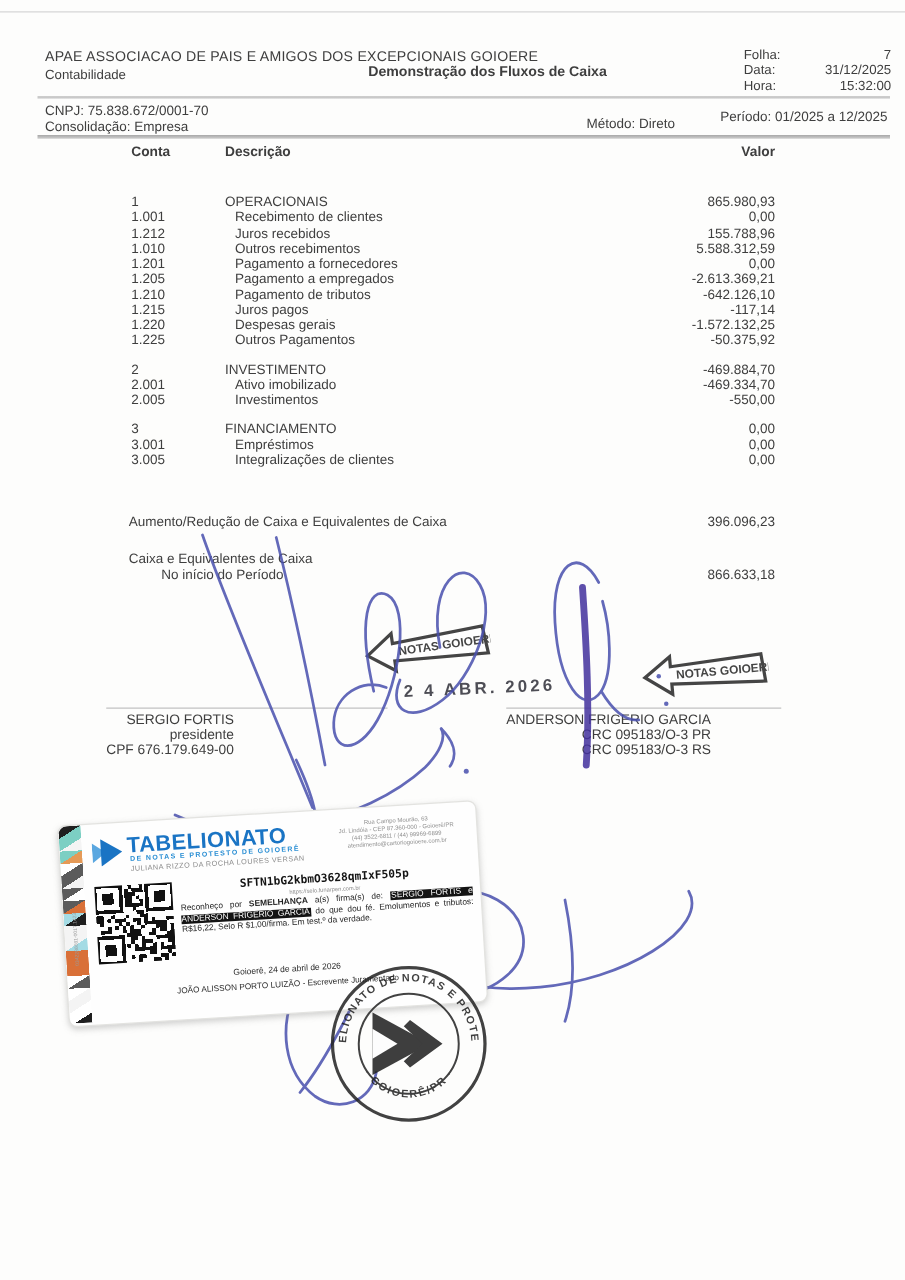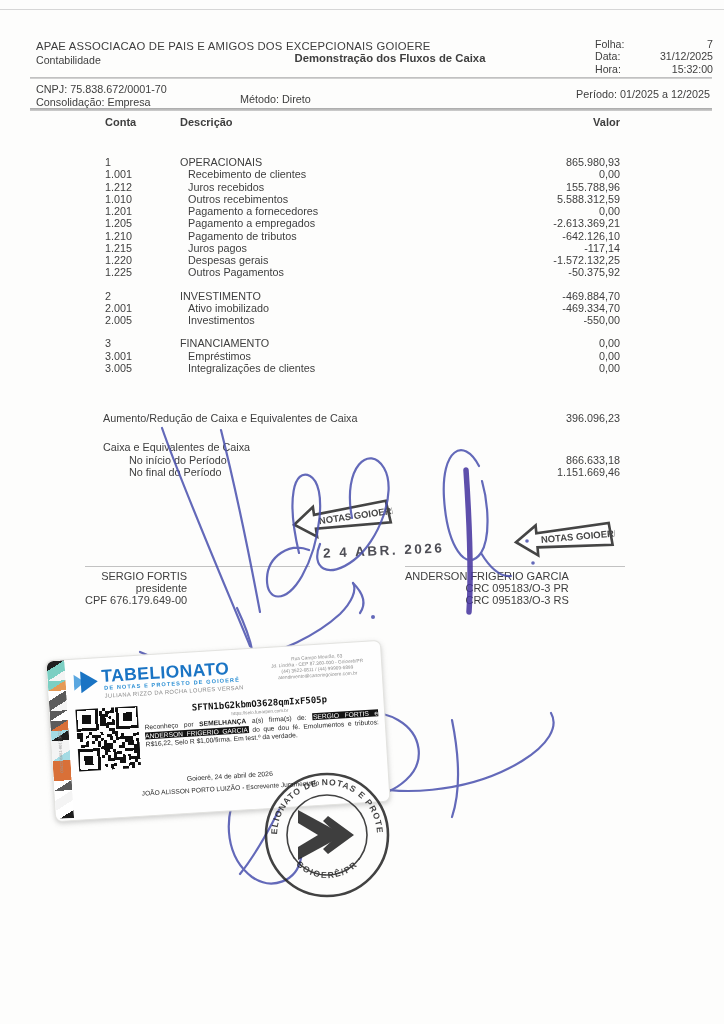--- a/index.html
+++ b/index.html
@@ -11,21 +11,21 @@
   .hdr-org{position:absolute;left:36px;top:40px;font-size:11.3px;letter-spacing:.2px;}
   .hdr-dept{position:absolute;left:36px;top:54px;font-size:10.6px;}
   .hdr-title{position:absolute;left:240px;top:52px;width:300px;text-align:center;
              font-size:11.3px;font-weight:bold;}
   .hdr-meta{position:absolute;left:595px;top:38px;width:118px;font-size:10.6px;}
   .hdr-meta .mrow{display:flex;justify-content:space-between;line-height:12.3px;}
   .rule1{position:absolute;left:30px;right:12px;top:77px;height:2px;
          background:linear-gradient(#b9b9b9,#d9d9d9);}
   .meta2-cnpj{position:absolute;left:36px;top:83px;font-size:10.8px;}
   .meta2-cons{position:absolute;left:36px;top:96px;font-size:10.8px;}
-  .meta2-met{position:absolute;left:240px;top:93px;width:300px;text-align:left;font-size:10.8px;}
+  .meta2-met{position:absolute;left:240px;top:93px;width:300px;text-align:right;font-size:10.8px;}
   .meta2-per{position:absolute;right:14px;top:88px;font-size:10.8px;}
   .rule2{position:absolute;left:30px;right:12px;top:108px;height:2.5px;
          background:linear-gradient(#a8a8a8,#cfcfcf);}
 
   
   .col-hdr{position:absolute;left:0;right:0;top:116px;height:14px;font-weight:bold;font-size:11px;}
   .col-hdr .c-conta,.t-row .c-conta{position:absolute;left:105px;}
   .col-hdr .c-desc,.t-row .c-desc{position:absolute;left:180px;white-space:nowrap;}
   .col-hdr .c-val,.t-row .c-val{position:absolute;right:104px;}
   .t-body{position:absolute;left:0;right:0;top:156px;font-size:10.8px;}
@@ -236,24 +236,20 @@
       <div class="s-row mt">
         <span class="s-label">Caixa e Equivalentes de Caixa</span>
         <span class="s-val"></span>
       </div>
 
       <div class="s-row indent">
         <span class="s-label">No início do Período</span>
         <span class="s-val">866.633,18</span>
       </div>
 
-      <div class="s-row indent">
-        <span class="s-label">No final do Período</span>
-        <span class="s-val">1.151.669,46</span>
-      </div>
 
     </div>
 
   <div class="sigline l"></div>
   <div class="sigline r"></div>
   <div class="sigblock l">
     <div>SERGIO FORTIS</div>
     <div>presidente</div>
     <div>CPF 676.179.649-00</div>
   </div>

